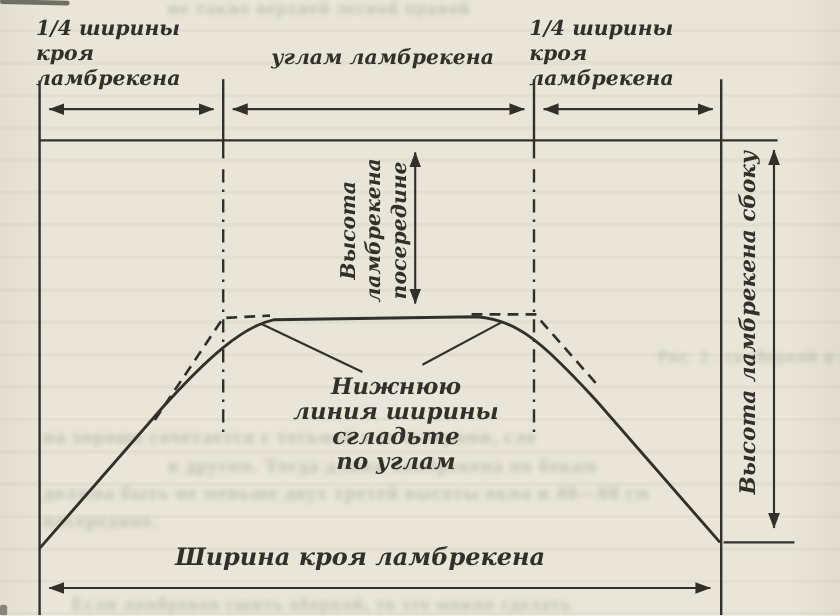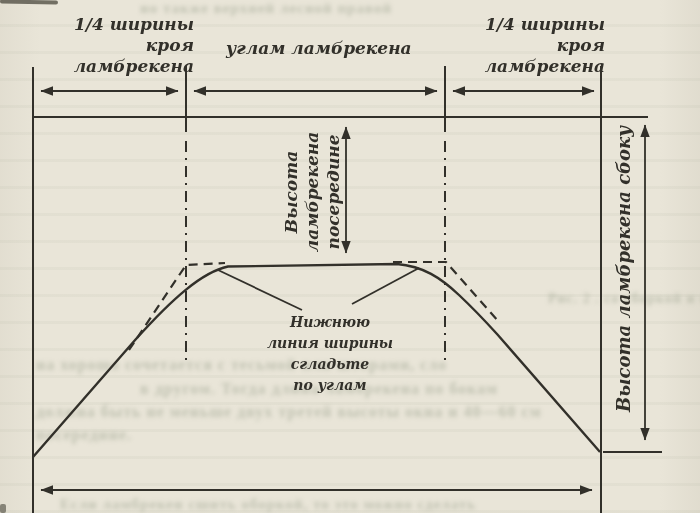--- a/index.html
+++ b/index.html
@@ -25,32 +25,32 @@
     font-family:"Liberation Serif",serif;
     white-space:nowrap;
     letter-spacing:1px;
     pointer-events:none;
   }
   svg.lines{position:absolute;left:0;top:0;}
   .lbl{
     position:absolute;
     font-style:italic;
     font-weight:600;
-    text-align:right;
+    text-align:left;
     line-height:21px;
     font-size:17px;
     white-space:nowrap;
   }
   .lbl div{white-space:nowrap;}
   .note{
     position:absolute;
     font-style:italic;
     font-weight:600;
     text-align:center;
-    font-size:14px;
+    font-size:19px;
     line-height:21px;
   }
   .rot{
     position:absolute;
     font-style:italic;
     font-weight:600;
     text-align:center;
     transform:rotate(-90deg);
   }
   .rot-mid{
@@ -148,14 +148,15 @@
 
   <div class="rot rot-side">Высота ламбрекена сбоку</div>
 
   <div class="note" style="left:240px;top:312px;width:180px;">
     <div>Нижнюю</div>
     <div>линия ширины</div>
     <div>сгладьте</div>
     <div>по углам</div>
   </div>
 
+  <div class="lbl" style="left:146px;top:454px;width:360px;font-size:20px;">Ширина кроя ламбрекена</div>
 
 </div>
 
 </body></html>

